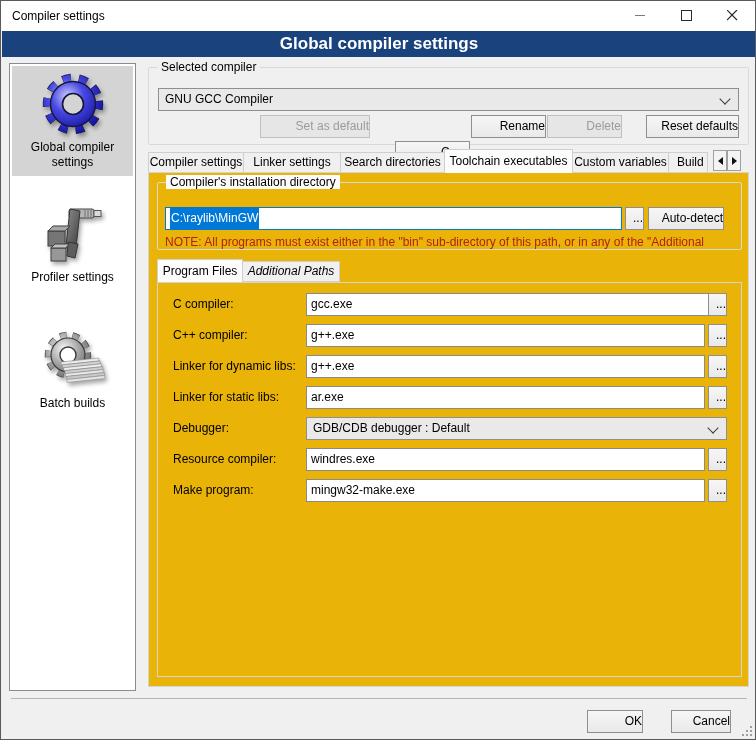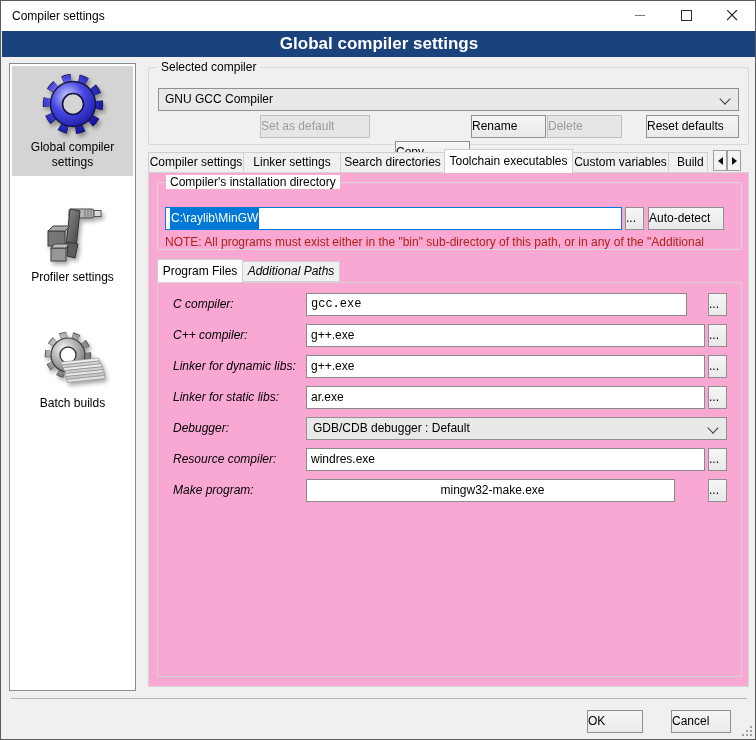--- a/index.html
+++ b/index.html
@@ -29,21 +29,21 @@
   .side-item .ico { display:block; margin:0 auto; filter:drop-shadow(2px 3px 2px rgba(0,0,0,0.35)); }
   .side-item .lbl { display:block; margin-top:4px; line-height:15px; padding:0 2px 6px 2px; }
 
   
   .grp { position:absolute; border:1px solid #d8d8d8; border-radius:2px; }
   .grp > .legend { position:absolute; top:-8px; left:8px; padding:0 4px; background:#f0f0f0; line-height:14px; }
   .grp.on-white > .legend { background:#fcfcfc; }
 
   
   .btn { position:absolute; height:23px; background:linear-gradient(#f6f6f6,#e9e9e9); border:1px solid #8f8f8f;
-    text-align:left; line-height:21px; font-size:12px; cursor:default; }
+    text-align:right; line-height:21px; font-size:12px; cursor:default; }
   .btn.disabled { background:#e6e6e6; border-color:#c0c0c0; color:#9b9b9b; }
   .btn.small { width:19px; }
 
   
   .combo { position:absolute; height:23px; background:#e9e9e9; border:1px solid #8f8f8f; line-height:21px;
     padding-left:6px; overflow:hidden; white-space:nowrap; }
   .chev { position:absolute; right:9px; top:6px; width:8px; height:8px; border-right:1.6px solid #3c3c3c;
     border-bottom:1.6px solid #3c3c3c; transform:rotate(45deg); }
 
   
@@ -59,25 +59,25 @@
   .tab.active { height:24px; background:#fcfcfc; border-bottom:none; z-index:3; line-height:23px; font-weight:normal; }
   .tab.clipped { text-align:left; padding-left:8px; }
 
   .scrollers { position:absolute; display:flex; z-index:4; }
   .scr-btn { width:14px; height:21px; background:#f4f4f4; border:1px solid #9f9f9f; margin-left:0px;
     display:flex; align-items:center; justify-content:center; }
   .tri-left { width:0; height:0; border-top:4px solid transparent; border-bottom:4px solid transparent; border-right:5px solid #111; }
   .tri-right{ width:0; height:0; border-top:4px solid transparent; border-bottom:4px solid transparent; border-left:5px solid #111; }
 
   
-  .page { position:absolute; background:#f9a8d4; border:1px solid #d4d4d4; z-index:2; }
+  .page { position:absolute; background:#eab308; border:1px solid #d4d4d4; z-index:2; }
 
   .note { position:absolute; color:#ae2317; white-space:nowrap; overflow:hidden; }
 
-  .row-label { position:absolute; line-height:23px;font-style:italic; }
+  .row-label { position:absolute; line-height:23px; }
 
   .divider { position:absolute; left:10px; top:697px; width:736px; height:1px; background:#b5b5b5; }
 
   .grip { position:absolute; right:3px; bottom:3px; width:10px; height:10px; }
   .grip i { position:absolute; width:2px; height:2px; background:#9e9e9e; }
 </style>
 </head>
 <body>
 
 <div class="window">
@@ -223,21 +223,21 @@
     <div class="note" style="left:16px; top:62px; width:577px;">NOTE: All programs must exist either in the "bin" sub-directory of this path, or in any of the "Additional</div>
 
     <div class="tabstrip" style="left:8px; top:86px; width:585px; height:23px;">
       <div class="tab active" style="width:86px; height:23px; line-height:22px;">Program Files</div>
       <div class="tab" style="width:98px;font-style:italic;">Additional Paths</div>
     </div>
 
     <div class="page" style="left:8px; top:109px; width:585px; height:395px; z-index:2;">
 
       <div class="row-label" style="left:15px; top:10px;">C compiler:</div>
-      <div class="txt" style="left:148px; top:10px; width:381px;font-family:Liberation Mono, monospace;">gcc.exe</div>
+      <div class="txt" style="left:148px; top:10px; width:420px;">gcc.exe</div>
       <div class="btn small" style="left:550px; top:10px;">...</div>
 
       <div class="row-label" style="left:15px; top:41px;">C++ compiler:</div>
       <div class="txt" style="left:148px; top:41px; width:399px;">g++.exe</div>
       <div class="btn small" style="left:550px; top:41px;">...</div>
 
       <div class="row-label" style="left:15px; top:72px;">Linker for dynamic libs:</div>
       <div class="txt" style="left:148px; top:72px; width:399px;">g++.exe</div>
       <div class="btn small" style="left:550px; top:72px;">...</div>
 
@@ -249,21 +249,21 @@
       <div class="combo" style="left:148px; top:134px; width:421px;">
         <span>GDB/CDB debugger : Default</span>
         <span class="chev"></span>
       </div>
 
       <div class="row-label" style="left:15px; top:165px;">Resource compiler:</div>
       <div class="txt" style="left:148px; top:165px; width:399px;">windres.exe</div>
       <div class="btn small" style="left:550px; top:165px;">...</div>
 
       <div class="row-label" style="left:15px; top:196px;">Make program:</div>
-      <div class="txt" style="left:148px; top:196px; width:369px;text-align:center;">mingw32-make.exe</div>
+      <div class="txt" style="left:148px; top:196px; width:399px;">mingw32-make.exe</div>
       <div class="btn small" style="left:550px; top:196px;">...</div>
 
     </div>
   </div>
 
   <div class="divider"></div>
   <div class="btn" style="left:586px; top:709px; width:56px;">OK</div>
   <div class="btn" style="left:670px; top:709px; width:60px;">Cancel</div>
   <div class="grip">
     <i style="right:0; bottom:0;"></i>

